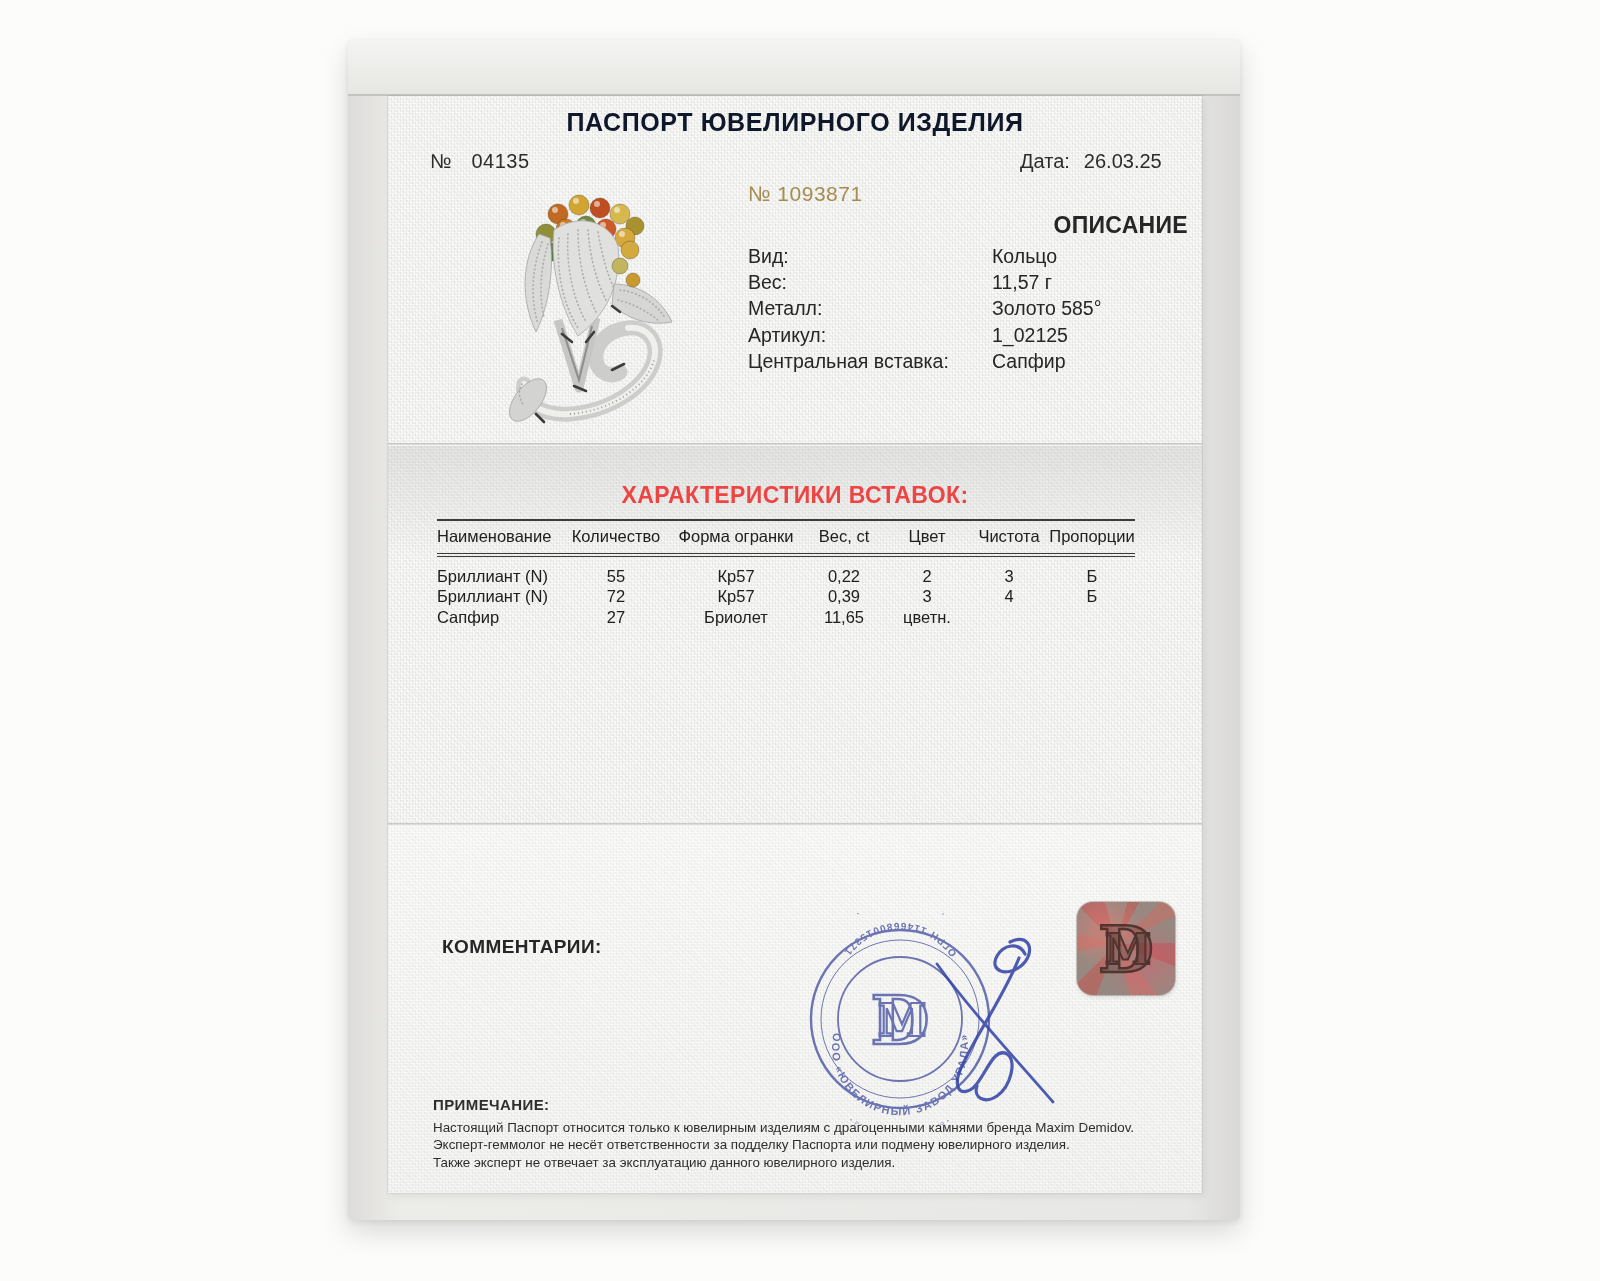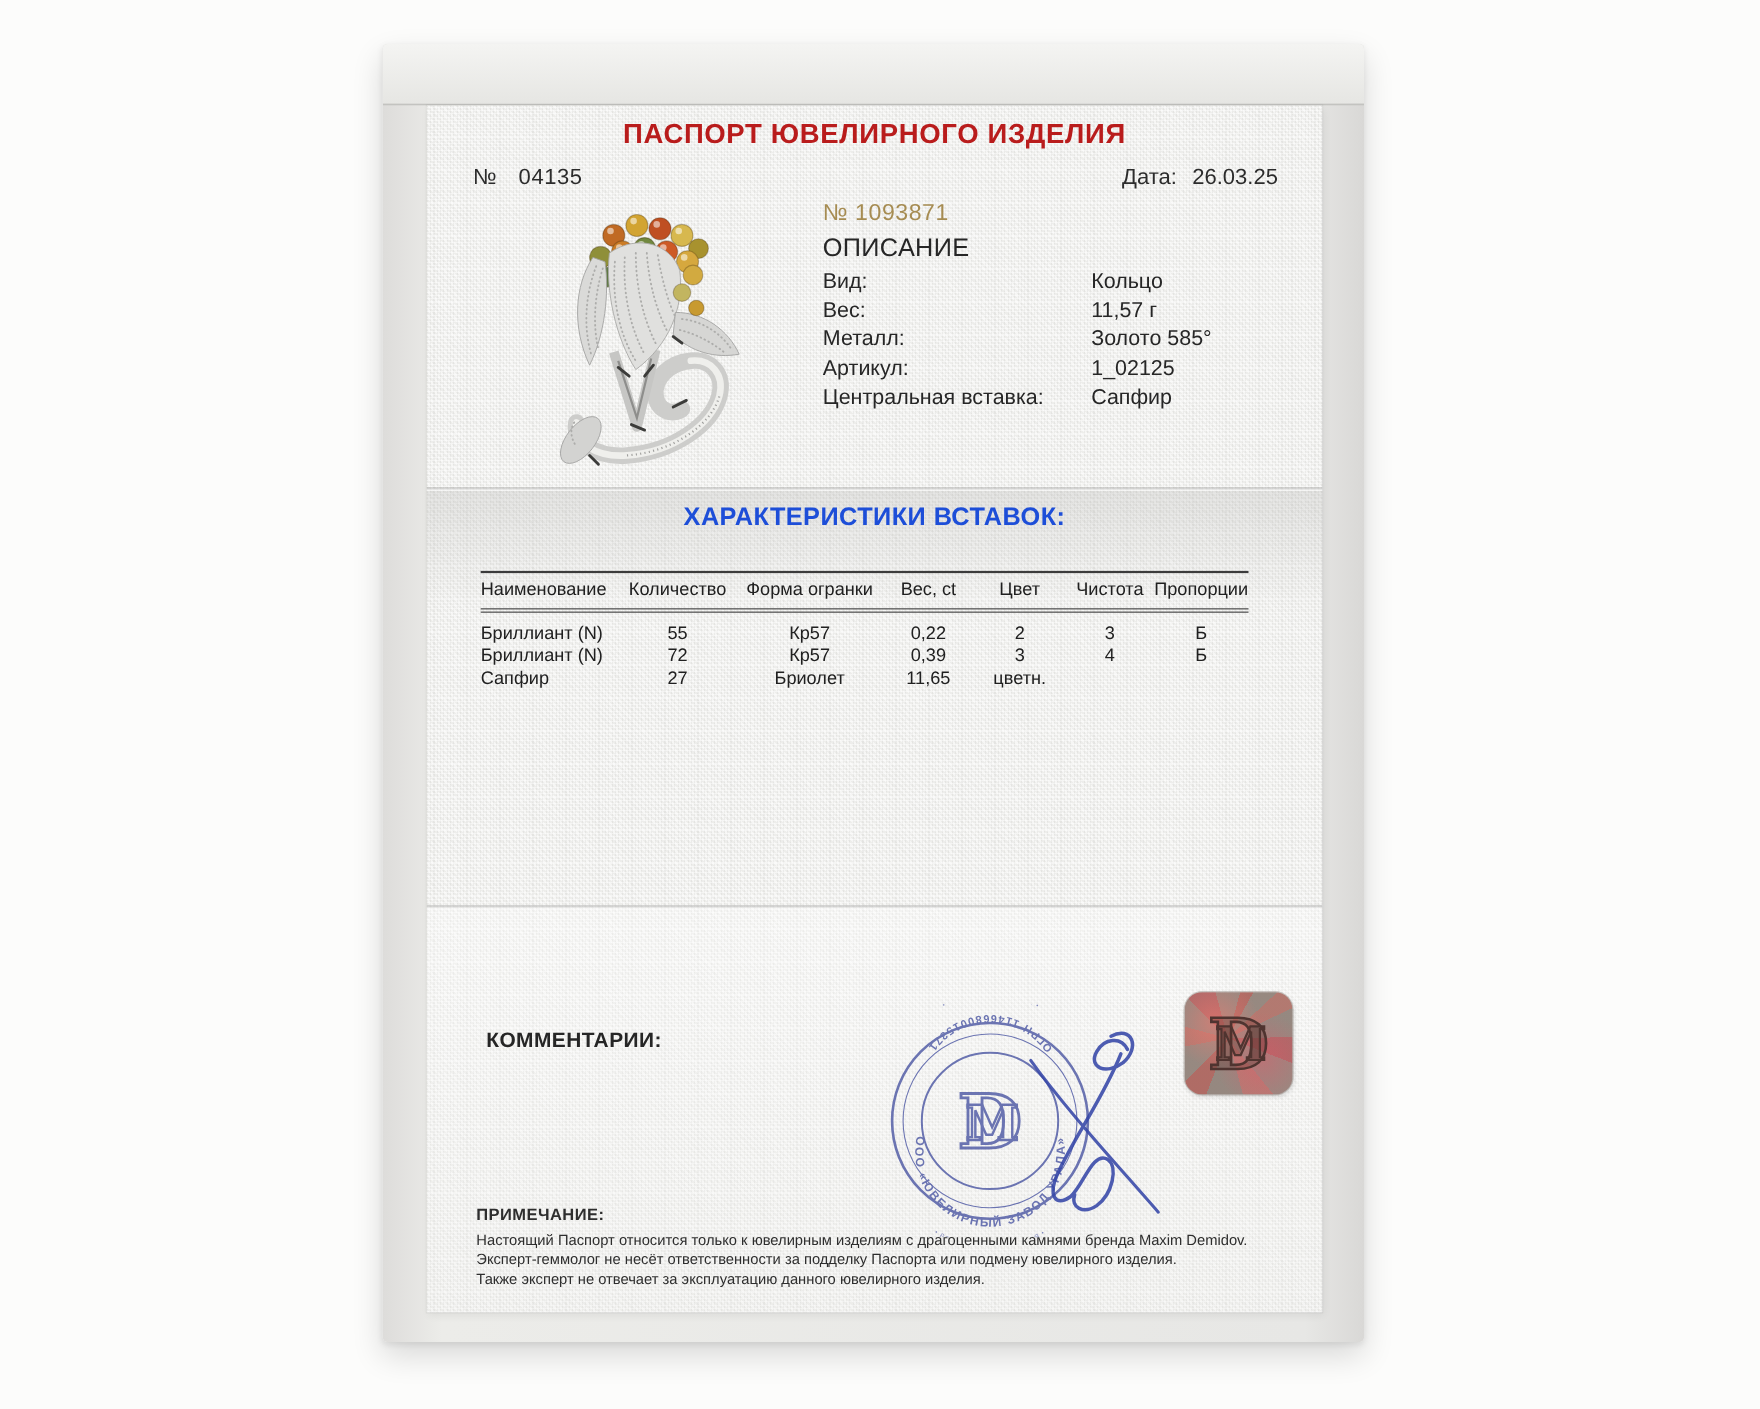--- a/index.html
+++ b/index.html
@@ -26,34 +26,34 @@
              repeating-linear-gradient(45deg, rgba(255,255,255,.30) 0 2px, rgba(213,213,210,.16) 2px 4px);
            box-shadow:0 0 0 1px rgba(0,0,0,.05), 2px 3px 8px rgba(0,0,0,.07); }
   .fold { left:388px; width:814px; height:3px;
           background:linear-gradient(180deg, rgba(110,110,108,.40), rgba(255,255,255,.75)); }
   .shade2 { left:388px; top:446px; width:814px; height:110px;
             background:linear-gradient(180deg, rgba(168,168,165,.25), rgba(168,168,165,0)); }
   .shade3 { left:388px; top:826px; width:814px; height:367px;
             background:linear-gradient(180deg, rgba(255,255,255,.30), rgba(235,235,232,.18)); }
 
   .title { left:390px; top:108px; width:810px; text-align:center;
-           font-size:25px; font-weight:bold; letter-spacing:.6px; color:#b91c1c; }
+           font-size:25px; font-weight:bold; letter-spacing:.6px; color:#0f172a; }
   .no-row { left:430px; top:150px; font-size:20px; color:#2c2c2c; }
   .no-row .num { margin-left:20px; font-weight:500; letter-spacing:.5px; }
   .date-row { left:1020px; top:150px; font-size:20px; color:#2c2c2c; }
   .date-row .val { margin-left:14px; }
   .item-no { left:748px; top:182px; font-size:21px; color:#a68c52; letter-spacing:.5px;text-align:right; }
 
   .descr { left:748px; top:212px; width:440px; color:#262626; }
-  .descr h2 { font-size:23px; font-weight:normal; letter-spacing:.3px; line-height:26px; margin-bottom:5px; }
+  .descr h2 { font-size:23px; font-weight:bold; letter-spacing:.3px; line-height:26px; margin-bottom:5px;text-align:right; }
   .drow { line-height:26.2px; font-size:19.5px; white-space:nowrap; }
   .drow .lbl { display:inline-block; width:244px; font-weight:normal; }
 
-  .tbl-heading { left:390px; top:456px; width:810px; text-align:center;
-                 font-size:23px; font-weight:bold; letter-spacing:.4px; color:#1d4ed8; }
+  .tbl-heading { left:390px; top:482px; width:810px; text-align:center;
+                 font-size:23px; font-weight:bold; letter-spacing:.4px; color:#ef4444; }
   .tbl { left:437px; top:519px; width:698px; color:#202020;
          border-top:2.5px solid #3c3c3c; }
   .trow { display:grid; grid-template-columns:126px 106px 134px 82px 84px 80px 86px; }
   .trow > div { font-size:16.5px; text-align:center; line-height:20.5px; }
   .trow > div:first-child { text-align:left; }
   .thead { padding:5px 0 6px; border-bottom:4px double #3c3c3c; }
   .thead > div { font-weight:normal; }
   .tbody { padding-top:9px; }
 
   .comments { left:442px; top:936px; font-size:19px; font-weight:bold;

